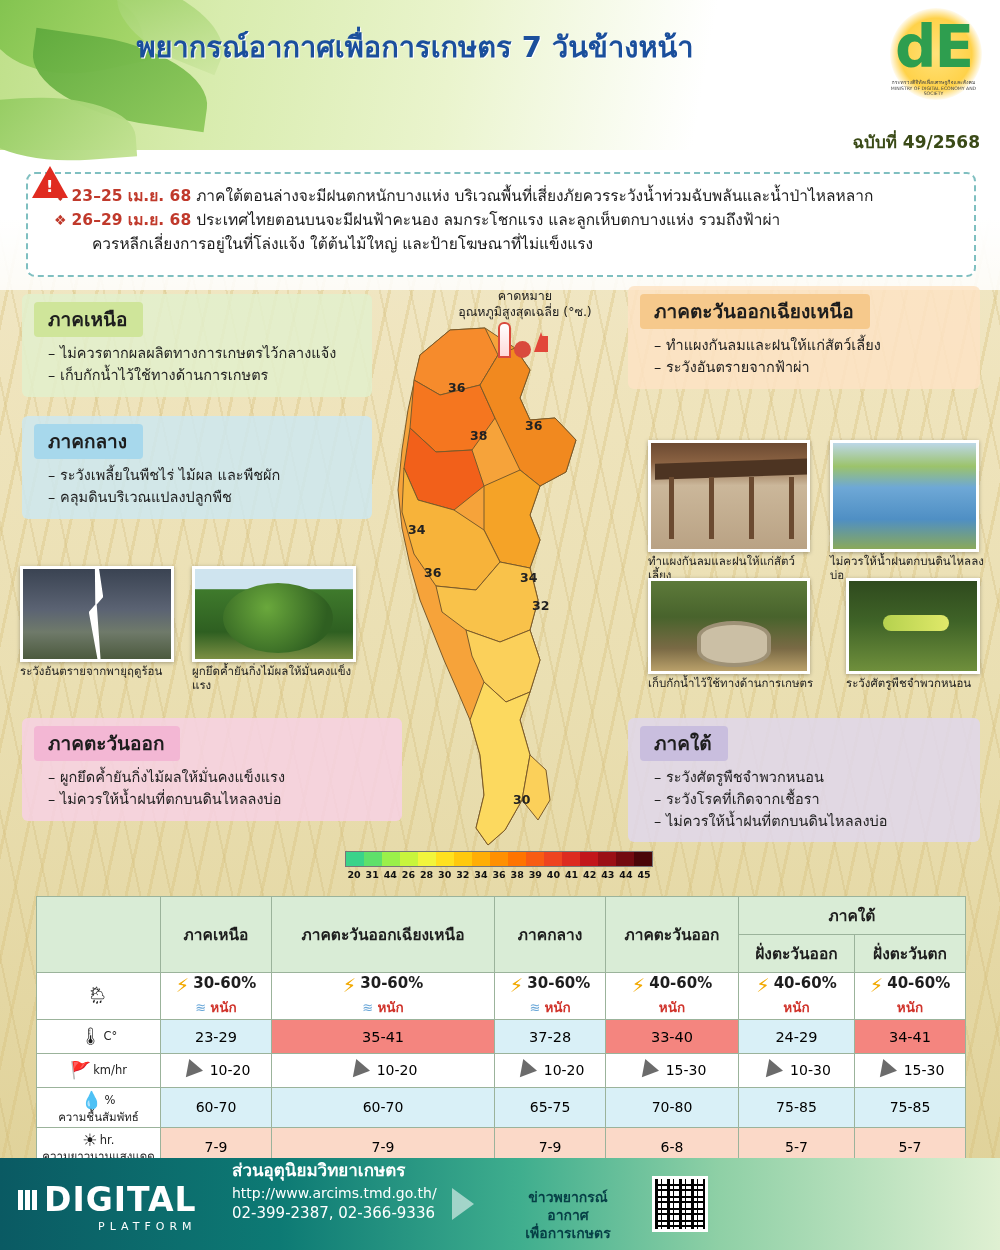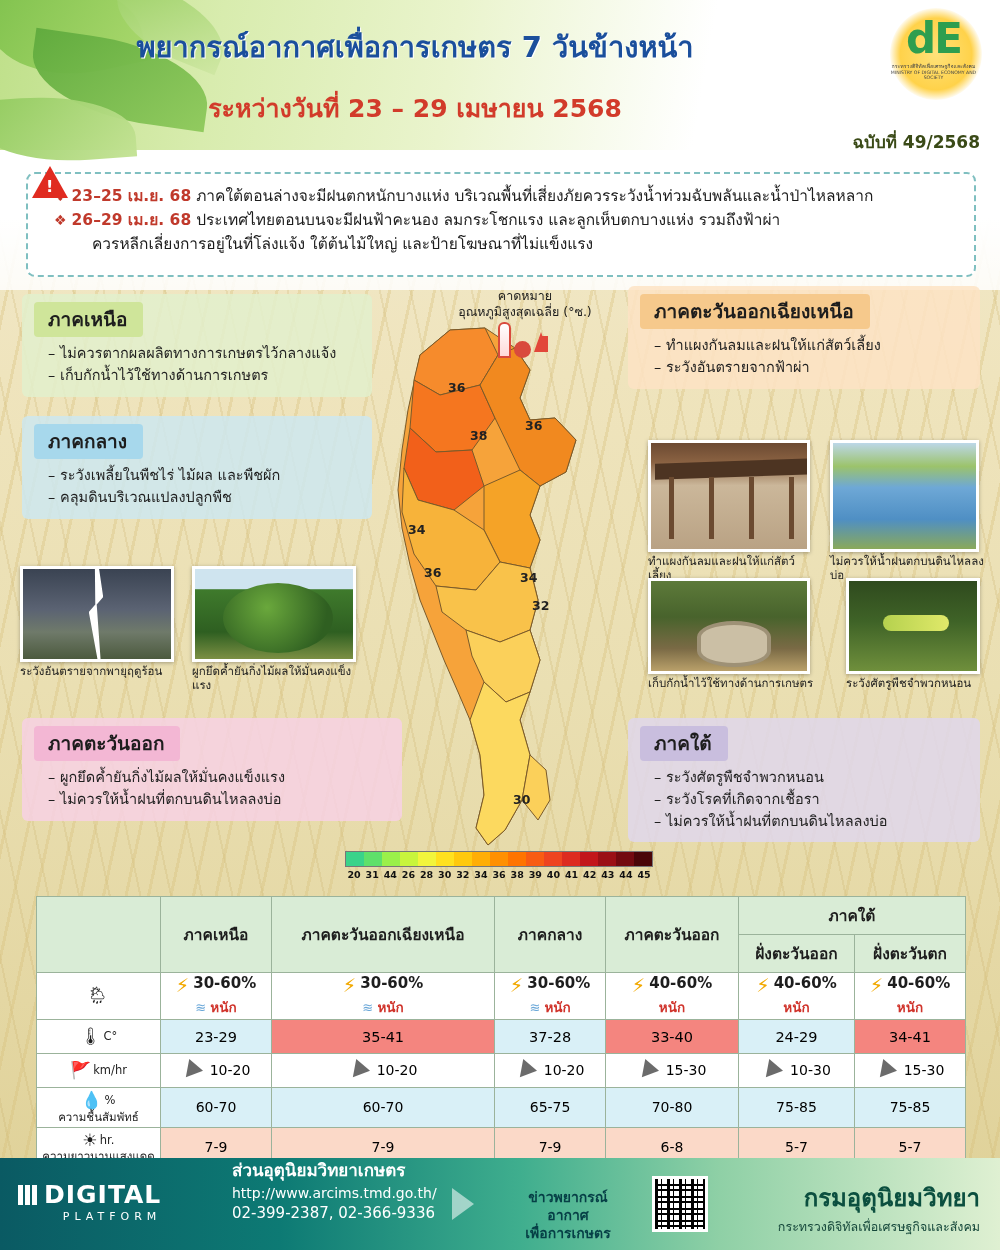--- a/index.html
+++ b/index.html
@@ -53,21 +53,21 @@
     position:absolute; left:0; top:24px; width:830px; text-align:center;
     font-size:29px; font-weight:bold; color:#1b4f9c;
     text-shadow:1px 1px 0 #fff;
   }
   .title2{
     position:absolute; left:0; top:88px; width:830px; text-align:center;
     font-size:25px; font-weight:bold; color:#d23b2a;
   }
   .logos{ position:absolute; right:14px; top:18px; display:flex; align-items:flex-start; gap:14px;}
   .logo-mdes{ width:105px; text-align:center;}
-  .logo-mdes .mark{ font-size:42px; font-weight:bold; color:#2e9e4f; letter-spacing:-2px; line-height:1;}
+  .logo-mdes .mark{ font-size:58px; font-weight:bold; color:#2e9e4f; letter-spacing:-2px; line-height:1;}
   .logo-mdes .sub1{ font-size:5.2px; color:#444; line-height:1.25; margin-top:3px;}
   .logo-mdes .sub2{ font-size:4.6px; color:#444; line-height:1.25;}
   .logo-tmd{ width:112px; text-align:center;}
   .tmd-badge{ display:flex; align-items:center; justify-content:center; gap:3px;}
   .tmd-sun{ width:24px; height:24px; border-radius:50%;
     background:radial-gradient(circle,#ffd23f 40%, #ff9b22 100%); box-shadow:0 0 0 2px #ffe9a8;}
   .tmd-text{ font-size:36px; font-weight:bold; color:#1b4f9c; letter-spacing:1px; line-height:1;}
   .tmd-cap{ font-size:6.6px; color:#1b4f9c; margin-top:2px;}
   .issue{ position:absolute; right:20px; top:128px; font-size:17px; font-weight:bold; color:#3a4a17; z-index:6;}
 
@@ -177,21 +177,21 @@
   .cell-sun{ background:#fbd9c8; font-size:14px; height:32px;}
   .windarrow{ display:inline-block; width:0;height:0; border-left:9px solid transparent; border-right:9px solid transparent;
     border-top:16px solid #6b6b6b; transform:rotate(40deg); vertical-align:middle; margin-right:10px;}
 
   
   .footer{ position:absolute; left:0; top:1158px; width:1000px; height:92px; z-index:6;
     background:linear-gradient(90deg,#0a5a63 0%,#0d7a74 28%,#3fae8e 52%,#8fd0a6 72%,#dff0d2 100%);}
   .footer .digi{ position:absolute; left:18px; top:22px; color:#fff;}
   .digi .bars{ display:inline-block; margin-right:5px;}
   .digi .bars i{ display:inline-block; width:5px; height:20px; background:#fff; margin-right:2px; vertical-align:middle;}
-  .digi .t1{ font-size:25px; font-weight:bold; letter-spacing:1px; display:inline-block; vertical-align:middle;text-align:center;}
+  .digi .t1{ font-size:33px; font-weight:bold; letter-spacing:1px; display:inline-block; vertical-align:middle;text-align:center;}
   .digi .t2{ font-size:11px; letter-spacing:5px; text-align:right; margin-top:1px;}
   .footer .addr{ position:absolute; left:232px; top:0; color:#fff; text-align:left; width:290px; line-height:1.45;}
   .addr .a1{ font-size:17px; font-weight:bold;}
   .addr .a2{ font-size:14px;}
   .addr .a3{ font-size:15px;}
   .footer .qrlabel{ position:absolute; left:508px; top:30px; width:120px; text-align:center; color:#063f46; font-size:14px; font-weight:bold; line-height:1.3;}
   .footer .qr{ position:absolute; left:652px; top:18px; width:56px; height:56px; background:#fff; padding:3px;}
   .qr .q{ width:100%; height:100%;
     background-image:
       linear-gradient(90deg,#000 25%,transparent 25%,transparent 50%,#000 50%,#000 62%,transparent 62%),
@@ -210,21 +210,20 @@
 <div class="bg-white-top"></div>
 <div class="bg-green-hdr"></div>
 <div class="sun"></div>
 <div class="leaf l1"></div>
 <div class="leaf l2"></div>
 <div class="leaf l3"></div>
 <div class="leaf l4"></div>
 
 <div class="header">
   <div class="title1">พยากรณ์อากาศเพื่อการเกษตร 7 วันข้างหน้า</div>
-  <div class="title2">ระหว่างวันที่ 23 – 29 เมษายน 2568</div>
   <div class="logos">
     <div class="logo-mdes">
       <div class="mark">dE</div>
       <div class="sub1">กระทรวงดิจิทัลเพื่อเศรษฐกิจและสังคม</div>
       <div class="sub2">MINISTRY OF DIGITAL ECONOMY AND SOCIETY</div>
     </div>
   </div>
 </div>
 <div class="issue">ฉบับที่ 49/2568</div>
 
@@ -518,17 +517,13 @@
     <div class="a3">02-399-2387, 02-366-9336</div>
   </div>
   <div class="chev"></div>
   <div class="qrlabel">
     <div>ข่าวพยากรณ์อากาศ</div>
     <div>เพื่อการเกษตร</div>
   </div>
   <div class="qr">
       <div class="q"></div>
     </div>
-  <div class="dept">
-    <div class="d1">กรมอุตุนิยมวิทยา</div>
-    <div class="d2">กระทรวงดิจิทัลเพื่อเศรษฐกิจและสังคม</div>
-  </div>
 </div>
 
 </body></html>

